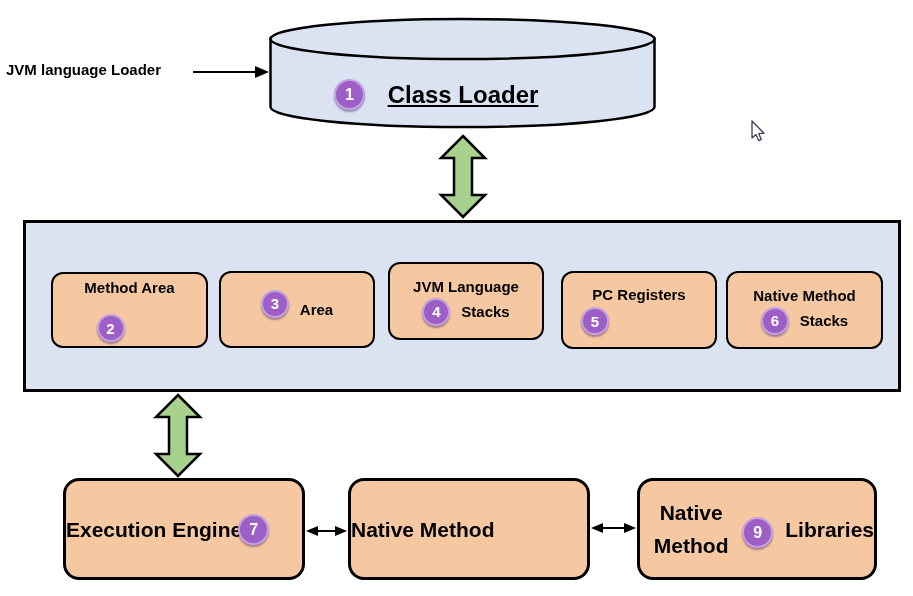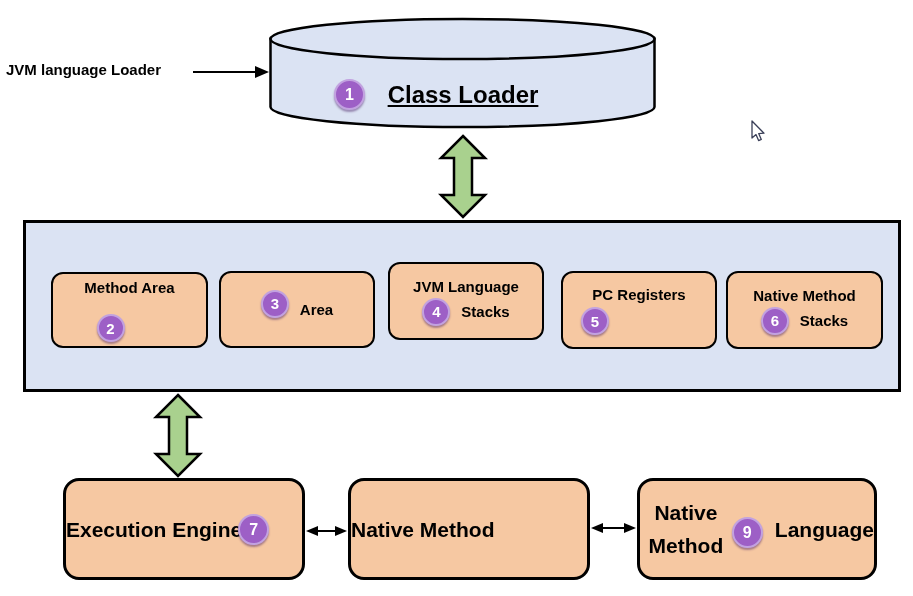--- a/index.html
+++ b/index.html
@@ -149,17 +149,17 @@
   </div>
 
   <div class="big-box" style="left:348px;top:478px;width:242px;height:102px;">
     <span>Native Method</span>
   </div>
 
   <div class="big-box" style="left:637px;top:478px;width:240px;height:102px;">
     <span>Native Method</span>
     <span class="big-row">
       <span class="badge badge-lg" style="transform:translateY(3px);">9</span>
-      <span>Language</span>
+      <span>Libraries</span>
     </span>
   </div>
 
 </div>
 
 </body></html>

